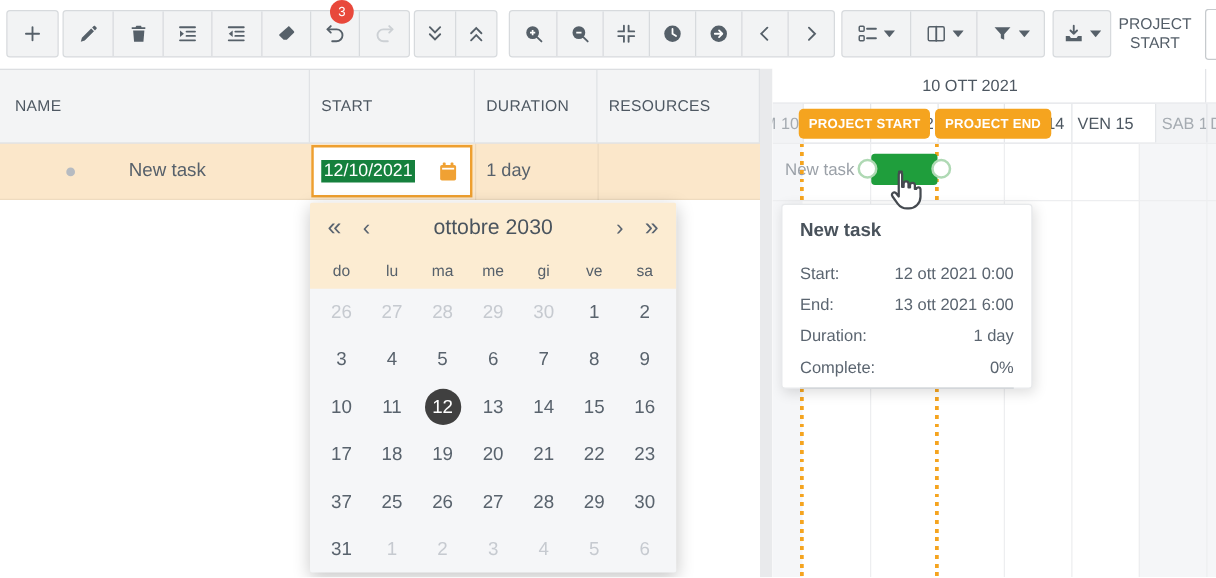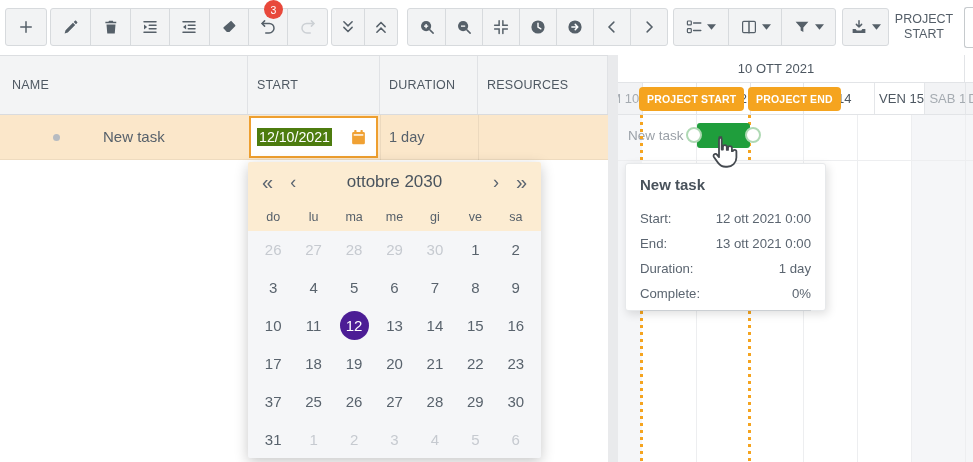--- a/index.html
+++ b/index.html
@@ -34,21 +34,21 @@
     white-space:nowrap;overflow:hidden;}
   #task-row{position:absolute;left:0;top:115px;width:608px;height:45px;background:#FBE7CA;
     border-bottom:1px solid rgba(0,0,0,.05);box-sizing:border-box;}
   .row-sep{position:absolute;top:0;width:1px;height:45px;background:rgba(0,0,0,.06);}
   #task-bullet{position:absolute;left:53px;top:134px;width:7px;height:7px;border-radius:50%;
     background:#b6bbc1;}
   #task-name{position:absolute;left:103px;top:128px;font-size:15px;color:#57616b;}
   #task-duration{position:absolute;left:389px;top:129px;font-size:14.5px;color:#57616b;}
   #start-editor{position:absolute;left:249px;top:116px;width:129px;height:42px;background:#fff;
     border:2px solid #EE9F2F;box-sizing:border-box;display:flex;align-items:center;}
-  #start-editor .sel{margin-left:6px;background:#4d7c0f;color:#fff;font-size:14.2px;
+  #start-editor .sel{margin-left:6px;background:#15803d;color:#fff;font-size:14.2px;
     padding:1px 2px;white-space:nowrap;}
   #cal-icon{position:absolute;right:9px;top:11px;}
   
   #splitter{position:absolute;left:608px;top:55px;width:10px;height:407px;background:#E9EAEC;}
   
   #gantt{position:absolute;left:618px;top:55px;width:355px;height:407px;overflow:hidden;
     background:#fff;}
   #tl-week-row{position:absolute;left:0;top:0;width:355px;height:28px;border-bottom:1px solid #e2e4e7;box-sizing:border-box;}
   .week-cell{position:absolute;top:0;height:27px;line-height:27px;text-align:center;
     font-size:13px;color:#4d5761;border-right:1px solid #e2e4e7;box-sizing:border-box;}
@@ -89,21 +89,21 @@
   #dp-prev-month{margin-left:17px;} #dp-next-month{margin-right:17px;}
   #dp-title{flex:1;text-align:center;font-size:17px;color:#4a545e;}
   #dp-weekdays{display:grid;grid-template-columns:repeat(7,1fr);height:29px;padding:0 5px;
     font-size:12.5px;color:#57616b;}
   #dp-weekdays span{display:flex;align-items:center;justify-content:center;}
   #dp-body{position:absolute;left:0;top:69px;width:283px;height:227px;padding:0 5px;
     display:grid;grid-template-columns:repeat(7,1fr);grid-template-rows:repeat(6,1fr);}
   .dp-cell{display:flex;align-items:center;justify-content:center;font-size:15px;
     color:#59636d;cursor:pointer;}
   .dp-cell.muted{color:#c6cad0;}
-  .dp-cell .sel-circle{width:29px;height:29px;border-radius:50%;background:#4c1d95;color:#fff;
+  .dp-cell .sel-circle{width:29px;height:29px;border-radius:50%;background:#404040;color:#fff;
     display:flex;align-items:center;justify-content:center;}
 </style>
 </head>
 <body>
 
 <div id="app">
 
   <div id="toolbar">
     <div class="tb-group" id="grp-add">
         <div class="tbtn" style="width: 40px;">
@@ -286,21 +286,21 @@
     <div id="tl-week-row">
       <div class="week-cell" style="left:-30px;width:377px">10 OTT 2021</div>
       <div class="week-cell" style="left:347px;width:100px;border-right:none"></div>
     </div>
     <div id="tl-day-row">
         <div class="day-cell weekend" style="left: -30px; width: 54px; border-left: none;">DOM 10</div>
         <div class="day-cell" style="left: 24px; width: 54px;">LUN 11</div>
         <div class="day-cell" style="left: 78px; width: 54px;">MAR 12</div>
         <div class="day-cell" style="left: 132px; width: 53px;">MER 13</div>
         <div class="day-cell" style="left: 185px; width: 54px;">GIO 14</div>
-        <div class="day-cell" style="left: 256px; width: 54px;">VEN 15</div>
+        <div class="day-cell" style="left: 239px; width: 54px;">VEN 15</div>
         <div class="day-cell weekend" style="left: 293px; width: 54px; margin-left: 13px;">SAB 16</div>
         <div class="day-cell weekend" style="left: 347px; width: 54px;">DOM 17</div>
       </div>
     <div id="markers">
         <div class="marker" style="left: 21px;">PROJECT START</div>
         <div class="marker" style="left: 130px;">PROJECT END</div>
       </div>
     <div id="tl-body">
         <div class="wk-shade" style="left: -30px; width: 54px;"></div>
         <div class="wk-shade" style="left: 293px; width: 54px;"></div>
@@ -325,21 +325,21 @@
     </div>
     <div id="tooltip">
       <h4>New task</h4>
       <div id="tip-rows">
           <div class="tip-row">
             <span>Start:</span>
             <span>12 ott 2021 0:00</span>
           </div>
           <div class="tip-row">
             <span>End:</span>
-            <span>13 ott 2021 0:00</span>
+            <span>13 ott 2021 6:00</span>
           </div>
           <div class="tip-row">
             <span>Duration:</span>
             <span>1 day</span>
           </div>
           <div class="tip-row">
             <span>Complete:</span>
             <span>0%</span>
           </div>
         </div>

